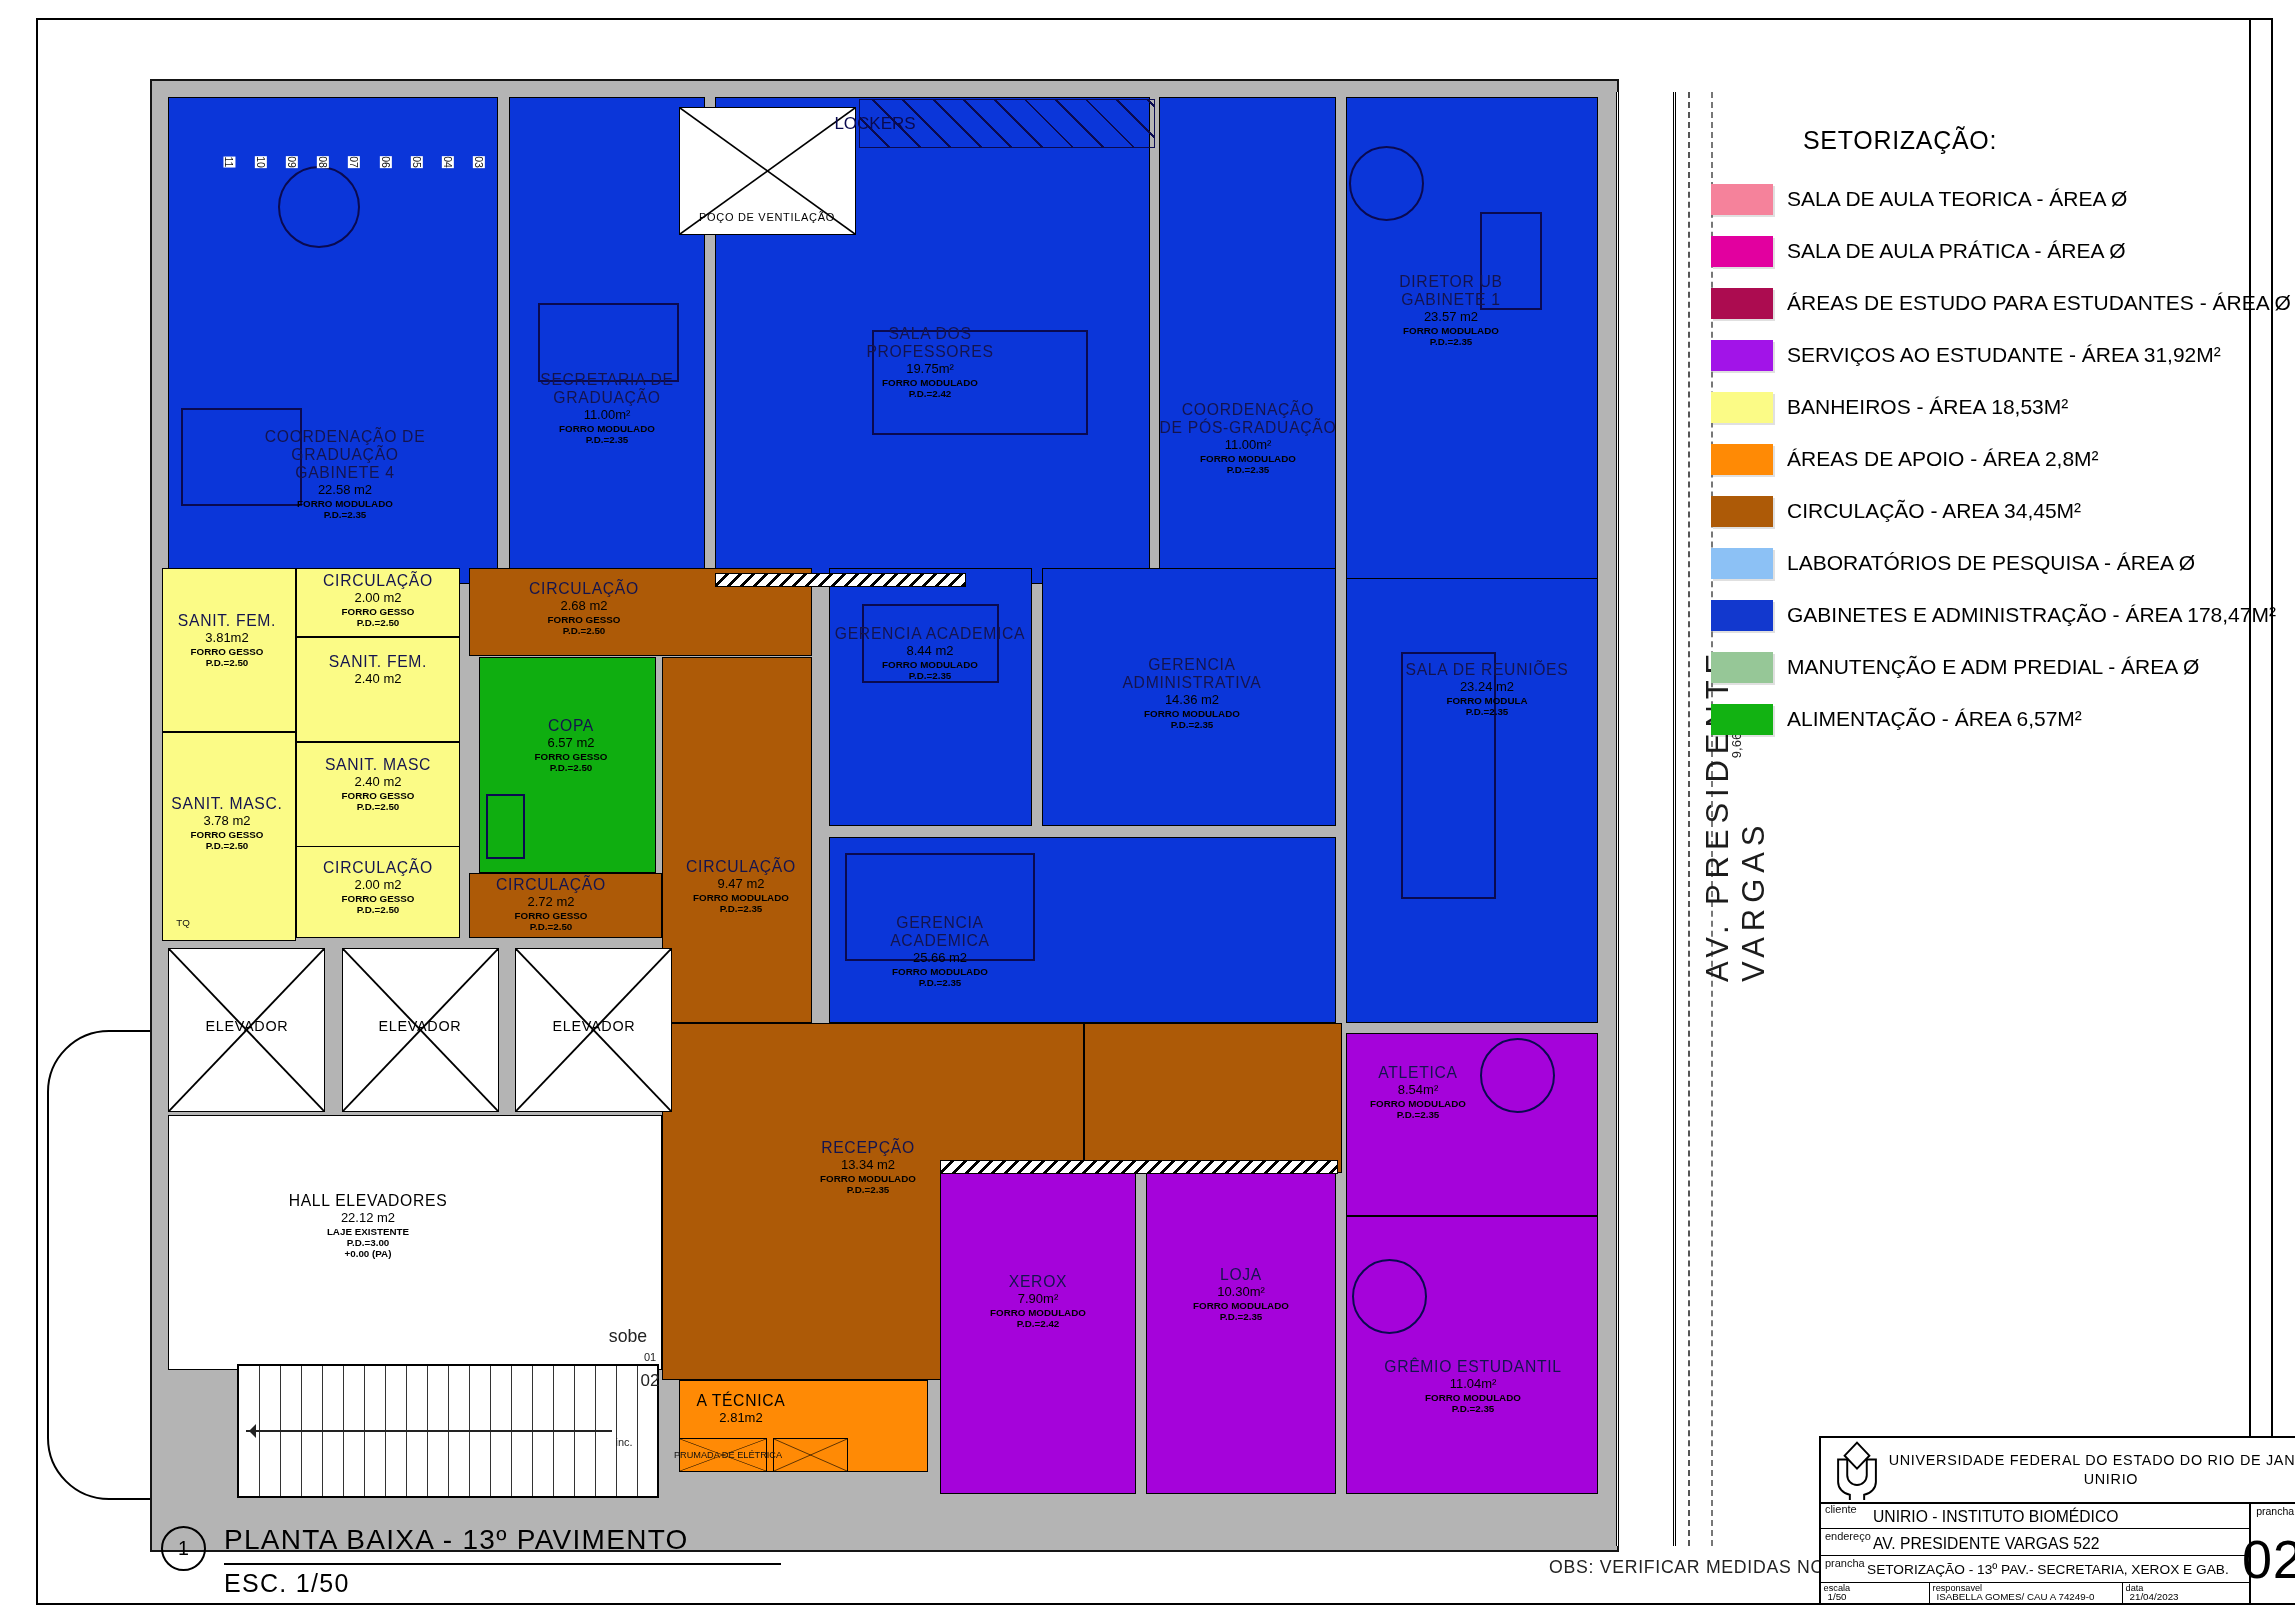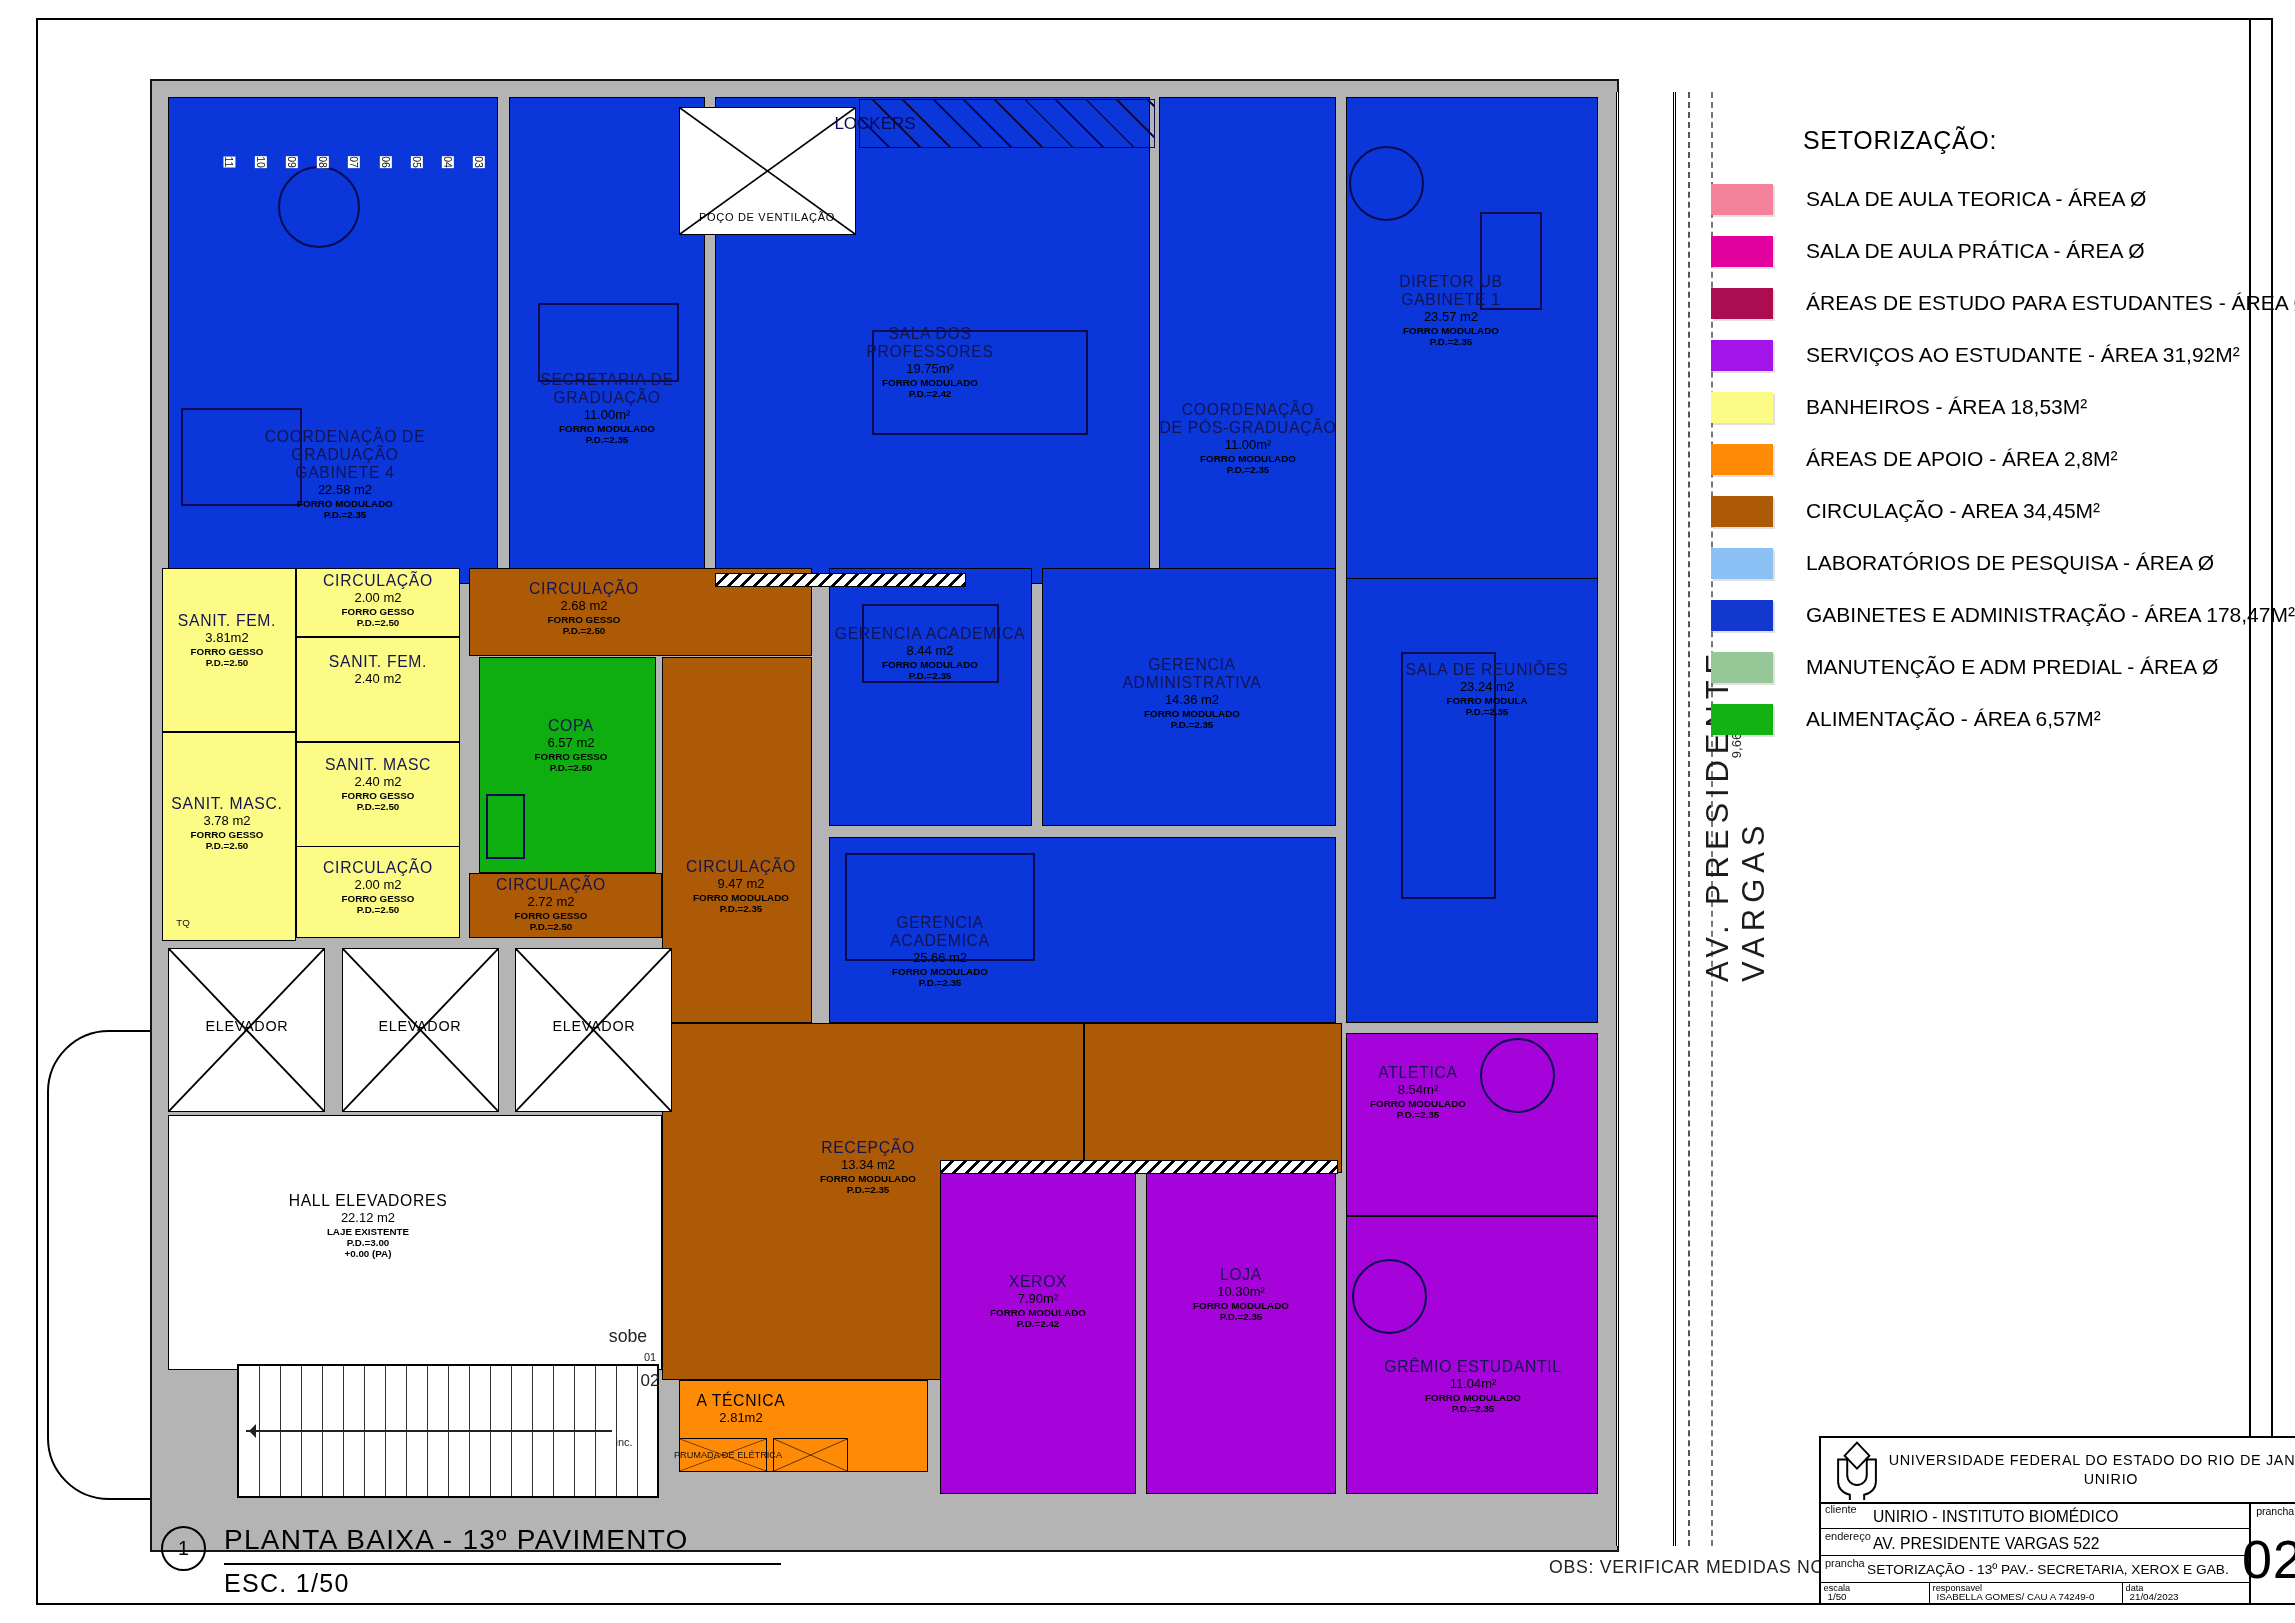--- a/index.html
+++ b/index.html
@@ -41,21 +41,21 @@
   .street-line{position:absolute;top:92px;height:1454px;border-left:2.6px dashed #555;}
   .street-name{position:absolute;left:1700px;top:550px;height:432px;writing-mode:vertical-rl;transform:rotate(180deg);
     font-size:31px;letter-spacing:5.9px;color:#1c1c1c;}
   .street-dim{position:absolute;left:1724px;top:738px;transform:rotate(-90deg);font-size:13px;color:#222;}
 
   
   .legend{position:absolute;left:1711px;top:126px;width:608px;}
   .legend-title{font-size:25px;letter-spacing:0.7px;margin:0 0 18.3px 92px;}
   .legend-item{display:flex;align-items:center;height:52px;}
   .legend-swatch{width:62px;height:31px;flex:0 0 62px;box-shadow:2px 2px 0 rgba(0,0,0,.12);}
-  .legend-label{margin-left:33px;font-size:21px;white-space:nowrap;text-align:right;}
+  .legend-label{margin-left:14px;font-size:21px;white-space:nowrap;text-align:right;}
 
   
   .view-circle{position:absolute;left:161px;top:1526px;width:41px;height:41px;border:2px solid #000;border-radius:50%;
     display:flex;align-items:center;justify-content:center;font-size:19.6px;}
   .view-title{position:absolute;left:224px;top:1524px;font-size:28px;letter-spacing:1.3px;border-bottom:2px solid #000;padding:0 92px 6.5px 0;}
   .view-scale{position:absolute;left:224px;top:1569px;font-size:25px;letter-spacing:1.3px;border-bottom:2px solid #000;padding:0 39px 5.2px 0;}
   .obs{position:absolute;left:1549px;top:1557px;font-size:17.7px;letter-spacing:0.7px;color:#222;}
 
   
   .tblock{position:absolute;left:1819px;top:1436px;width:520px;height:169px;border:2px solid #000;background:#fff;box-sizing:border-box;}

